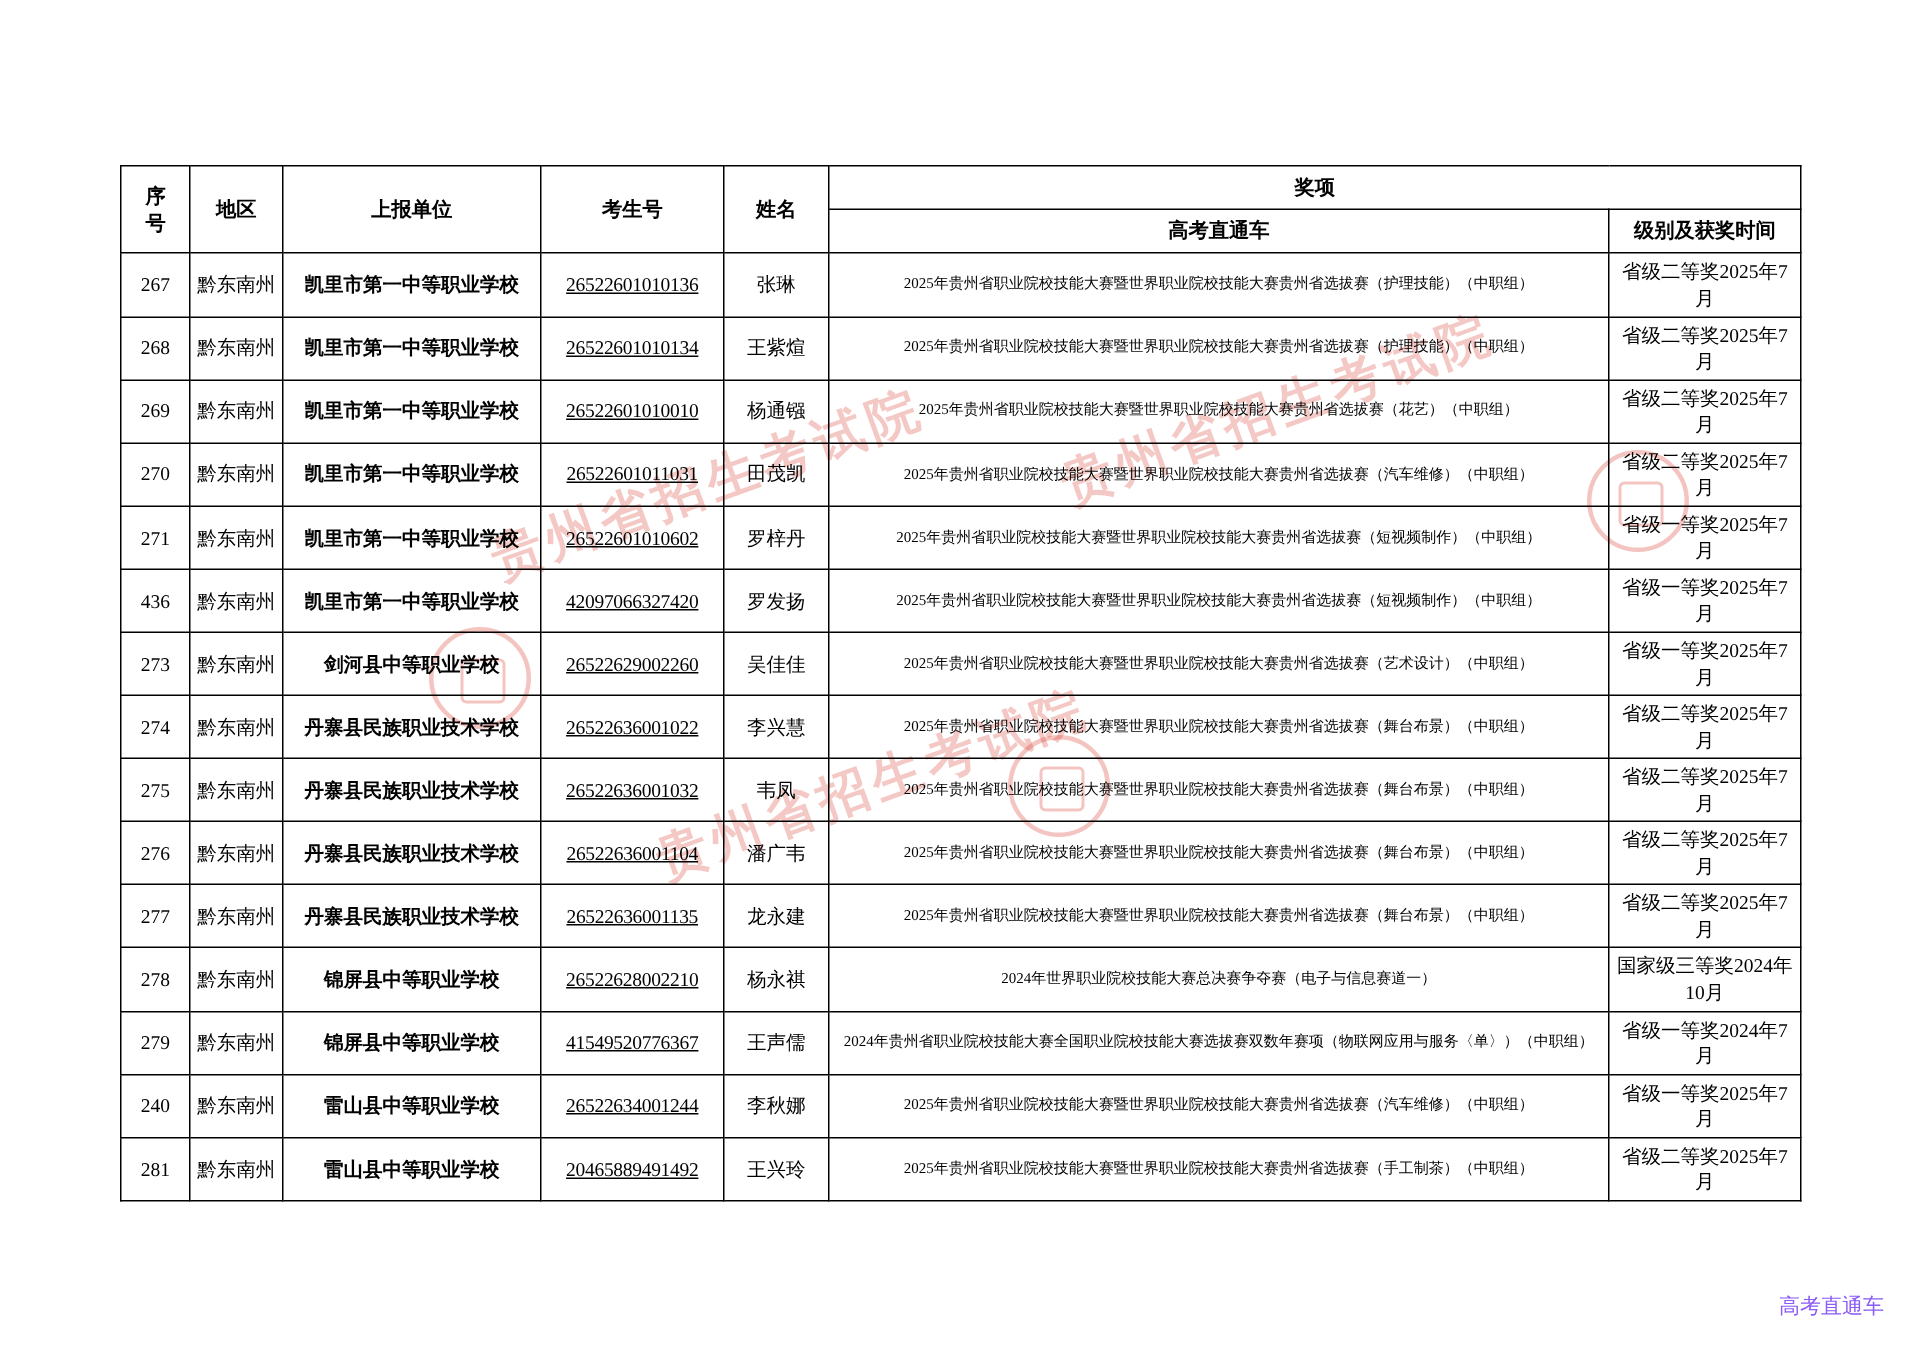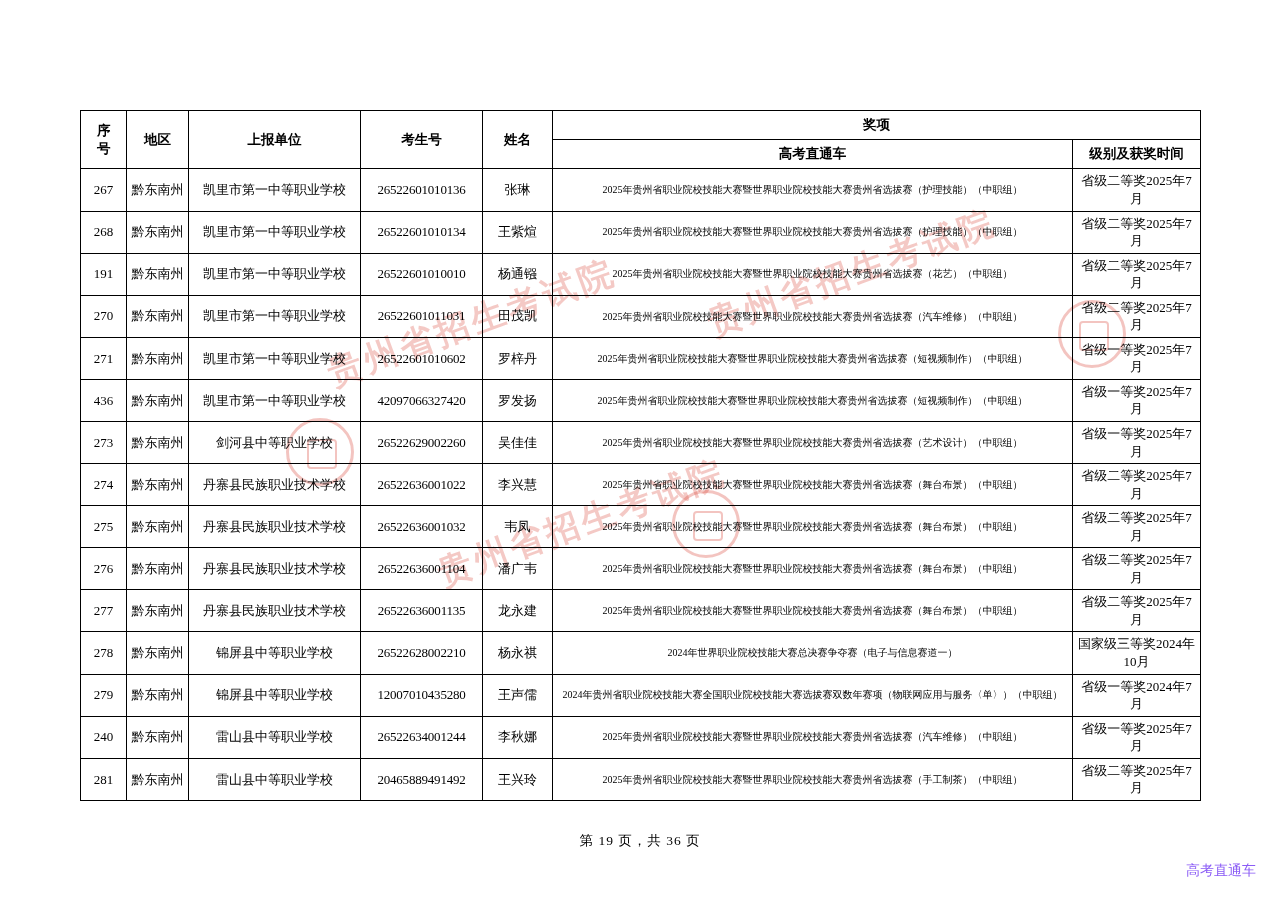--- a/index.html
+++ b/index.html
@@ -49,22 +49,22 @@
   }
   col.c-seq    { width: 46px; }
   col.c-region { width: 62px; }
   col.c-unit   { width: 172px; }
   col.c-exam   { width: 122px; }
   col.c-name   { width: 70px; }
   col.c-proj   { width: 520px; }
   col.c-level  { width: 128px; }
 
   td.seq, td.region, td.name, td.level { font-size: 13px; }
-  td.unit { font-size: 13px; }
-  td.exam { font-size: 13px; letter-spacing: -0.2px; }
+  td.unit { font-size: 13px; font-weight: bold; }
+  td.exam { font-size: 13px; letter-spacing: -0.2px; text-decoration: underline; }
   td.proj { font-size: 10px; padding-left: 4px; padding-right: 4px; }
 
   .footer {
     position: absolute;
     left: 0;
     top: 832px;
     width: 1280px;
     text-align: center;
     font-size: 13.5px;
     font-family: "Liberation Serif", "DejaVu Serif", serif;
@@ -170,21 +170,21 @@
           <tr>
             <td class="seq">268</td>
             <td class="region">黔东南州</td>
             <td class="unit">凯里市第一中等职业学校</td>
             <td class="exam">26522601010134</td>
             <td class="name">王紫煊</td>
             <td class="proj">2025年贵州省职业院校技能大赛暨世界职业院校技能大赛贵州省选拔赛（护理技能）（中职组）</td>
             <td class="level">省级二等奖2025年7月</td>
           </tr>
           <tr>
-            <td class="seq">191</td>
+            <td class="seq">269</td>
             <td class="region">黔东南州</td>
             <td class="unit">凯里市第一中等职业学校</td>
             <td class="exam">26522601010010</td>
             <td class="name">杨通镪</td>
             <td class="proj">2025年贵州省职业院校技能大赛暨世界职业院校技能大赛贵州省选拔赛（花艺）（中职组）</td>
             <td class="level">省级二等奖2025年7月</td>
           </tr>
           <tr>
             <td class="seq">270</td>
             <td class="region">黔东南州</td>
@@ -263,21 +263,21 @@
             <td class="unit">锦屏县中等职业学校</td>
             <td class="exam">26522628002210</td>
             <td class="name">杨永祺</td>
             <td class="proj">2024年世界职业院校技能大赛总决赛争夺赛（电子与信息赛道一）</td>
             <td class="level">国家级三等奖2024年10月</td>
           </tr>
           <tr>
             <td class="seq">279</td>
             <td class="region">黔东南州</td>
             <td class="unit">锦屏县中等职业学校</td>
-            <td class="exam">12007010435280</td>
+            <td class="exam">41549520776367</td>
             <td class="name">王声儒</td>
             <td class="proj">2024年贵州省职业院校技能大赛全国职业院校技能大赛选拔赛双数年赛项（物联网应用与服务〈单〉）（中职组）</td>
             <td class="level">省级一等奖2024年7月</td>
           </tr>
           <tr>
             <td class="seq">240</td>
             <td class="region">黔东南州</td>
             <td class="unit">雷山县中等职业学校</td>
             <td class="exam">26522634001244</td>
             <td class="name">李秋娜</td>
@@ -290,16 +290,15 @@
             <td class="unit">雷山县中等职业学校</td>
             <td class="exam">20465889491492</td>
             <td class="name">王兴玲</td>
             <td class="proj">2025年贵州省职业院校技能大赛暨世界职业院校技能大赛贵州省选拔赛（手工制茶）（中职组）</td>
             <td class="level">省级二等奖2025年7月</td>
           </tr>
         </tbody>
     </table>
   </div>
 
-  <div class="footer">第 19 页，共 36 页</div>
   <div class="brand">高考直通车</div>
 
 </div>
 
 </body></html>

